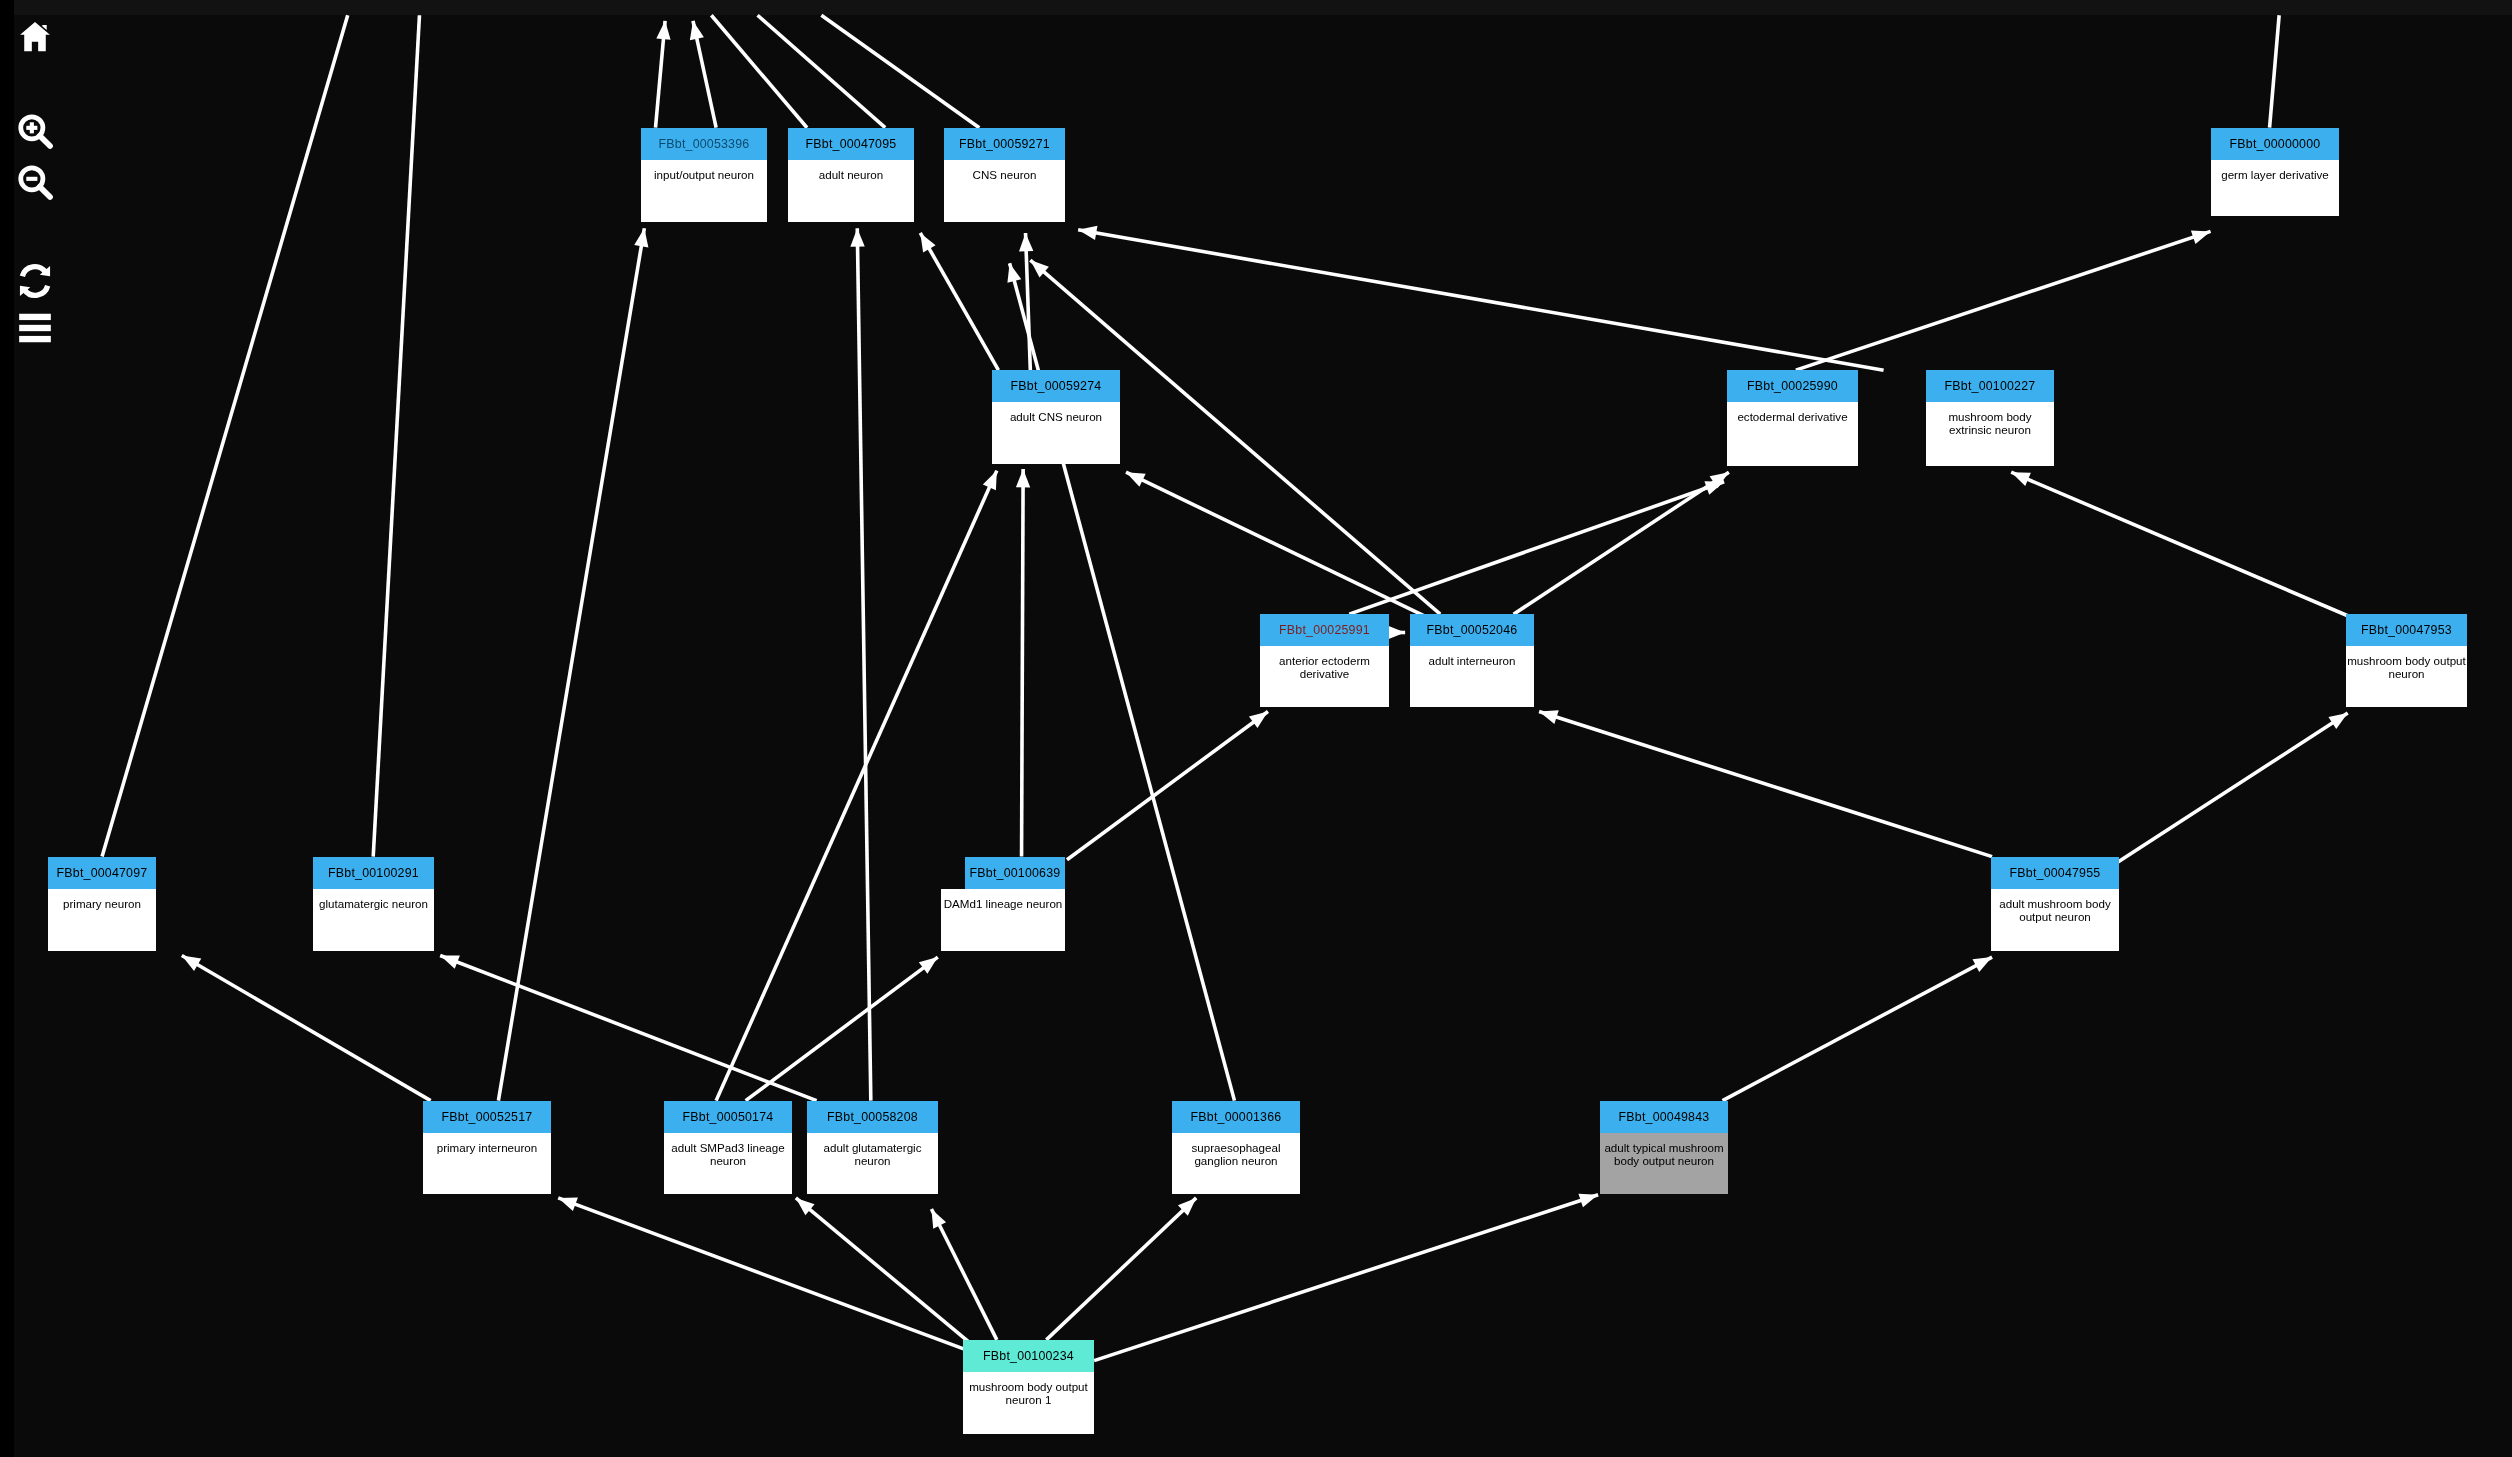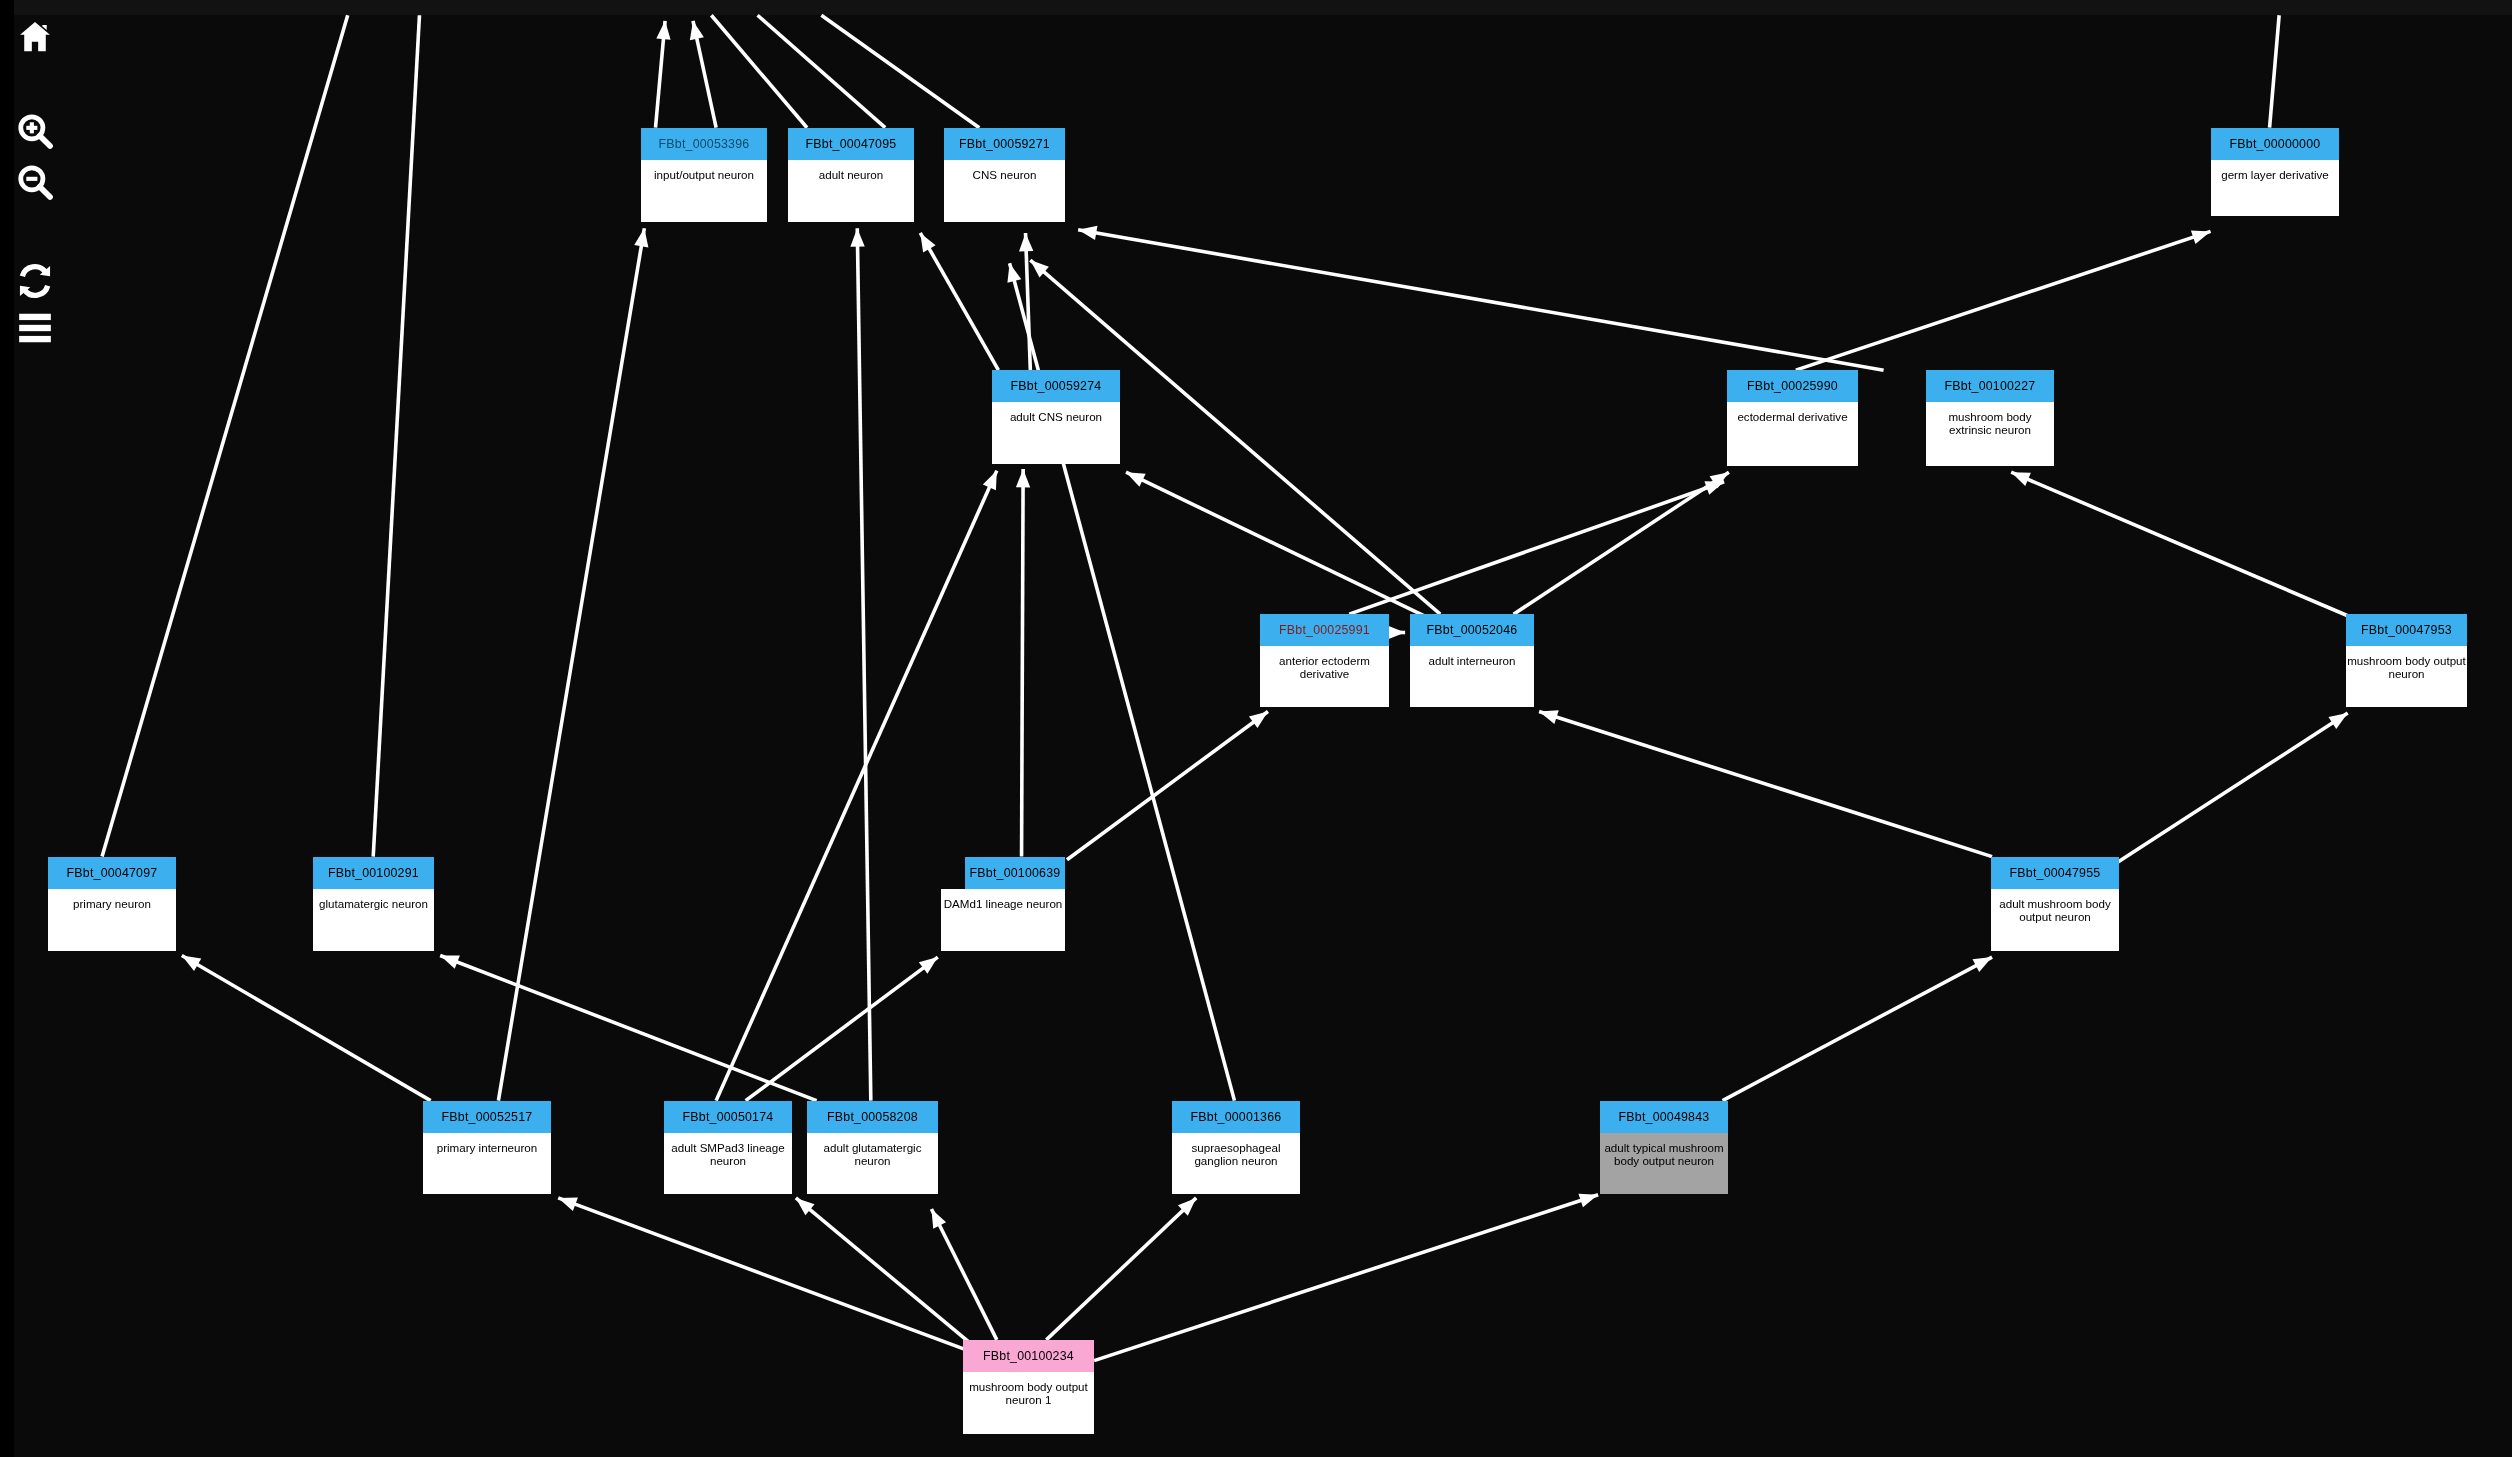--- a/index.html
+++ b/index.html
@@ -132,21 +132,21 @@
         <div class="ln">adult interneuron</div>
       </div>
     </div>
     <div class="node" style="left: 2346px; top: 614px; width: 121px; height: 93px;">
       <div class="hd" style="background: rgb(60, 176, 238); color: rgb(0, 0, 0);">FBbt_00047953</div>
       <div class="bd" style="background: rgb(255, 255, 255); color: rgb(0, 0, 0);">
         <div class="ln">mushroom body output</div>
         <div class="ln">neuron</div>
       </div>
     </div>
-    <div class="node" style="left: 48px; top: 857px; width: 128px; height: 94px;">
+    <div class="node" style="left: 48px; top: 857px; width: 108px; height: 94px;">
       <div class="hd" style="background: rgb(60, 176, 238); color: rgb(0, 0, 0);">FBbt_00047097</div>
       <div class="bd" style="background: rgb(255, 255, 255); color: rgb(0, 0, 0);">
         <div class="ln">primary neuron</div>
       </div>
     </div>
     <div class="node" style="left: 313px; top: 857px; width: 121px; height: 94px;">
       <div class="hd" style="background: rgb(60, 176, 238); color: rgb(0, 0, 0);">FBbt_00100291</div>
       <div class="bd" style="background: rgb(255, 255, 255); color: rgb(0, 0, 0);">
         <div class="ln">glutamatergic neuron</div>
       </div>
@@ -192,21 +192,21 @@
       </div>
     </div>
     <div class="node" style="left: 1600px; top: 1101px; width: 128px; height: 93px;">
       <div class="hd" style="background: rgb(60, 176, 238); color: rgb(0, 0, 0);">FBbt_00049843</div>
       <div class="bd" style="background: #a3a3a3; color: rgb(0, 0, 0); text-align: center;">
         <div class="ln">adult typical mushroom</div>
         <div class="ln">body output neuron</div>
       </div>
     </div>
     <div class="node" style="left: 963px; top: 1340px; width: 131px; height: 94px;">
-      <div class="hd" style="background: #f9a8d4; color: rgb(0, 0, 0);">FBbt_00100234</div>
+      <div class="hd" style="background: #5eead4; color: rgb(0, 0, 0);">FBbt_00100234</div>
       <div class="bd" style="background: rgb(255, 255, 255); color: rgb(0, 0, 0);">
         <div class="ln">mushroom body output</div>
         <div class="ln">neuron 1</div>
       </div>
     </div>
   </div>
 
 <div id="toolbar">
   <svg class="tool" id="tool-home" viewBox="0 0 24 24" style="top: 17.5px;">
     <path d="M12 2.6 L2.6 10.6 L5.2 10.6 L5.2 21 L10 21 L10 15 L14 15 L14 21 L18.8 21 L18.8 10.6 L21.4 10.6 Z

